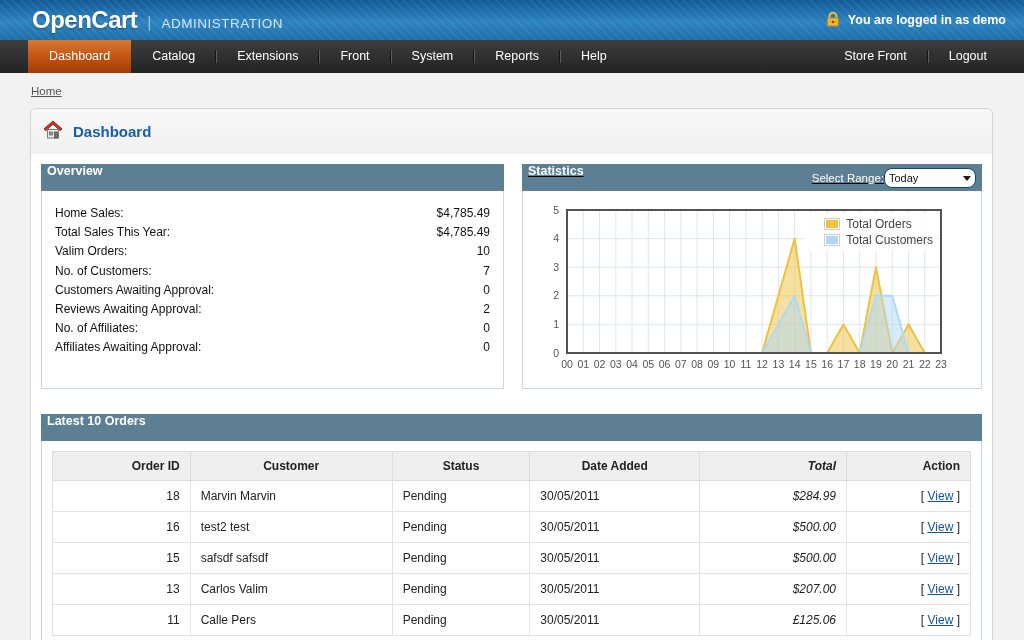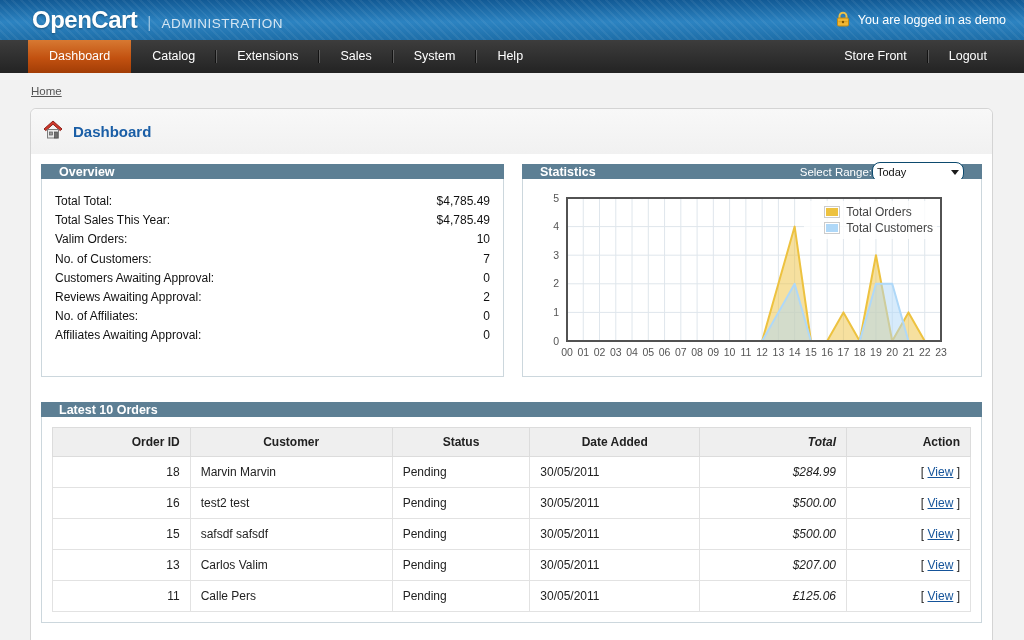--- a/index.html
+++ b/index.html
@@ -9,21 +9,21 @@
   
   .topbar { height:40px; display:flex; align-items:center; justify-content:space-between;
     background:
       repeating-linear-gradient(45deg, rgba(255,255,255,0.055) 0 2px, rgba(255,255,255,0) 2px 6px),
       linear-gradient(180deg,#125a95 0%, #2c83c1 55%, #1e6ea8 100%); }
   .logo-wrap { display:flex; align-items:baseline; padding-left:32px; }
   .logo { color:#fff; font-size:24px; font-weight:bold; letter-spacing:-0.5px;
     text-shadow:0 1px 2px rgba(0,0,0,.35); }
   .logo-sep { color:rgba(255,255,255,.5); font-size:16px; margin:0 10px; }
   .admin-label { color:#d4e5f2; font-size:13.5px; letter-spacing:.5px;text-align:center; }
-  .login-wrap { display:flex; align-items:center; gap:7px; padding-right:18px; color:#fff; font-size:12.5px; }
+  .login-wrap { display:flex; align-items:center; gap:7px; padding-right:18px; color:#fff; font-size:12.5px;font-weight:bold; }
 
   
   .navbar { height:33px; display:flex; justify-content:space-between;
     background:linear-gradient(180deg,#3d3d3d,#232323); }
   .nav-list { display:flex; list-style:none; margin-left:28px; }
   .nav-list.right { margin-right:16px; margin-left:0; }
   .nav-item { color:#fff; font-size:12.5px; line-height:33px; padding:0 21px; cursor:pointer;
     position:relative; white-space:nowrap; }
   .nav-item + .nav-item::before { content:""; position:absolute; left:0; top:10px; height:13px;
     width:1px; background:rgba(255,255,255,.22); box-shadow:-1px 0 0 rgba(0,0,0,.6); }
@@ -39,30 +39,30 @@
   .box { margin:0 31px 0 30px; background:#fff; border:1px solid #d4d4d4;
     border-radius:6px 6px 0 0; min-height:600px; }
   .box-heading { display:flex; align-items:center; gap:10px; padding:11px 12px;
     background:linear-gradient(180deg,#f8f8f8,#f1f1f1); border-radius:6px 6px 0 0; }
   .box-heading h1 { font-size:15px; color:#1a5ea6; }
   .box-content { padding:10px 10px 20px 10px; }
 
   .panel-row { display:flex; gap:18px; }
   .panel { }
   .panel-heading { background:#5d7f94; color:#fff; font-size:12.5px; font-weight:bold;
-    height:15px; display:flex; align-items:center; padding:0 18px; }
+    height:27px; display:flex; padding:0 6px; }
   .panel-body { background:#fff; border:1px solid #ccd7dd; border-top:none; }
 
   
   .panel.overview { width:463px; flex:none; }
   .overview .panel-body { height:198px; padding:13px 13px; font-size:12px; color:#111; }
   .ov-row { display:flex; justify-content:space-between; line-height:19.2px; }
 
   
-  .panel.stats { flex:1; }
+  .panel.stats { flex:1;text-decoration:underline; }
   .stats .panel-heading { justify-content:space-between; }
   .range-wrap { display:flex; align-items:center; font-size:11.5px; font-weight:normal; }
   .select-wrap { position:relative; }
   .select-wrap select { appearance:none; -webkit-appearance:none; width:92px; height:20px;
     font-family:"Liberation Sans",sans-serif; font-size:11px; background:#fff;
     border:1px solid #0c4a6e; border-radius:8px; padding:0 18px 0 4px; color:#111; }
   .select-wrap::after { content:""; position:absolute; right:5px; top:8px; pointer-events:none;
     border:4px solid transparent; border-top:5px solid #1b1b1b; }
   .stats .panel-body { height:198px; position:relative; }
   .stats svg { position:absolute; left:0; top:0; }
@@ -109,22 +109,23 @@
     </span>
     <span>You are logged in as demo</span>
   </div>
 </div>
 
 <div class="navbar">
   <ul class="nav-list" id="nav-left">
       <li class="nav-item active">Dashboard</li>
       <li class="nav-item">Catalog</li>
       <li class="nav-item">Extensions</li>
-      <li class="nav-item">Sales</li>
+      <li class="nav-item">Front</li>
       <li class="nav-item">System</li>
+      <li class="nav-item">Reports</li>
       <li class="nav-item">Help</li>
     </ul>
   <ul class="nav-list right" id="nav-right">
       <li class="nav-item">Store Front</li>
       <li class="nav-item">Logout</li>
     </ul>
 </div>
 
 <div class="breadcrumb">
   <a>Home</a>
@@ -145,21 +146,21 @@
 
   <div class="box-content">
     <div class="panel-row">
 
       <div class="panel overview">
         <div class="panel-heading">
           <span>Overview</span>
         </div>
         <div class="panel-body" id="overview-body">
             <div class="ov-row">
-              <span>Total Total:</span>
+              <span>Home Sales:</span>
               <span>$4,785.49</span>
             </div>
             <div class="ov-row">
               <span>Total Sales This Year:</span>
               <span>$4,785.49</span>
             </div>
             <div class="ov-row">
               <span>Valim Orders:</span>
               <span>10</span>
             </div>

